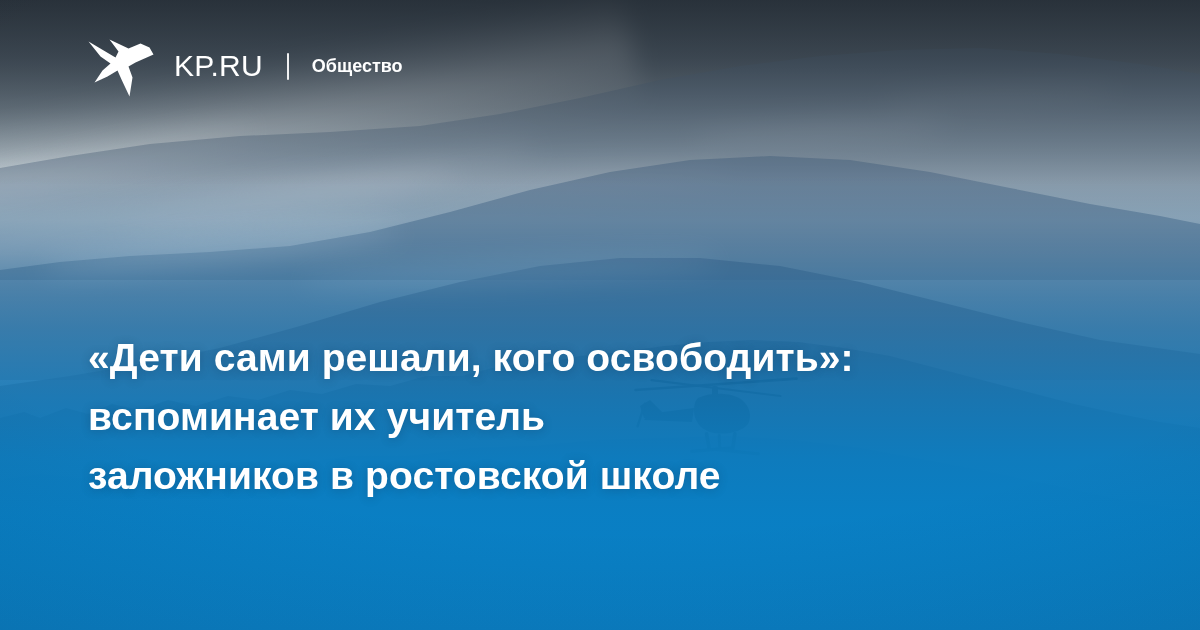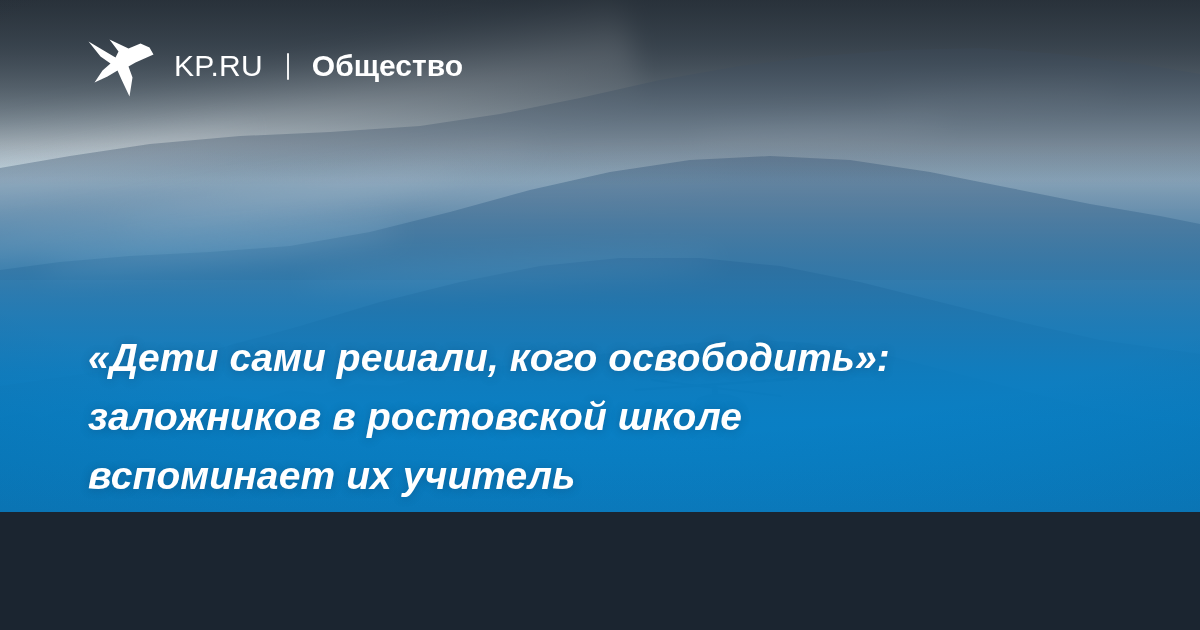--- a/index.html
+++ b/index.html
@@ -5,21 +5,21 @@
 <style>
   html, body {
     margin: 0;
     padding: 0;
     background: #1b2530;
   }
 
   .card {
     position: relative;
     width: 1200px;
-    height: 512px;
+    height: 630px;
     overflow: hidden;
     font-family: "Liberation Sans", "DejaVu Sans", sans-serif;
     background: #5b7288;
     -webkit-font-smoothing: antialiased;
   }
 
   
 
   .photo {
     position: absolute;
@@ -173,21 +173,21 @@
     width: 2px;
     height: 27px;
     background: #ffffff;
     opacity: .92;
     margin: 0 23px 0 24px;
     flex: none;
     border-radius: 1px;
   }
 
   .rubric {
-    font-size: 30px;
+    font-size: 18px;
     font-weight: 700;
     color: #ffffff;
     line-height: 1;
     white-space: nowrap;
   }
 
   
 
   .headline {
     position: absolute;
@@ -195,21 +195,21 @@
     top: 328px;
     width: 1000px;
     margin: 0;
     color: #ffffff;
     font-size: 39px;
     font-weight: 700;
     line-height: 59px;
     letter-spacing: .1px;
     text-shadow: 0 1px 10px rgba(12,46,76,.30);
   }
-  .headline .ln { display: block; white-space: nowrap; font-style: italic; }
+  .headline .ln { display: block; white-space: nowrap; }
 </style>
 </head>
 <body>
 
 <div class="card">
 
   <div class="photo">
 
     <div class="sky"></div>
 
@@ -298,17 +298,17 @@
 
     <span class="brand">KP.RU</span>
 
     <span class="divider"></span>
 
     <span class="rubric">Общество</span>
   </div>
 
   <h1 class="headline">
     <span class="ln">«Дети сами решали, кого освободить»:</span>
+    <span class="ln">вспоминает их учитель</span>
     <span class="ln">заложников в ростовской школе</span>
-    <span class="ln">вспоминает их учитель</span>
   </h1>
 
 </div>
 
 </body></html>

